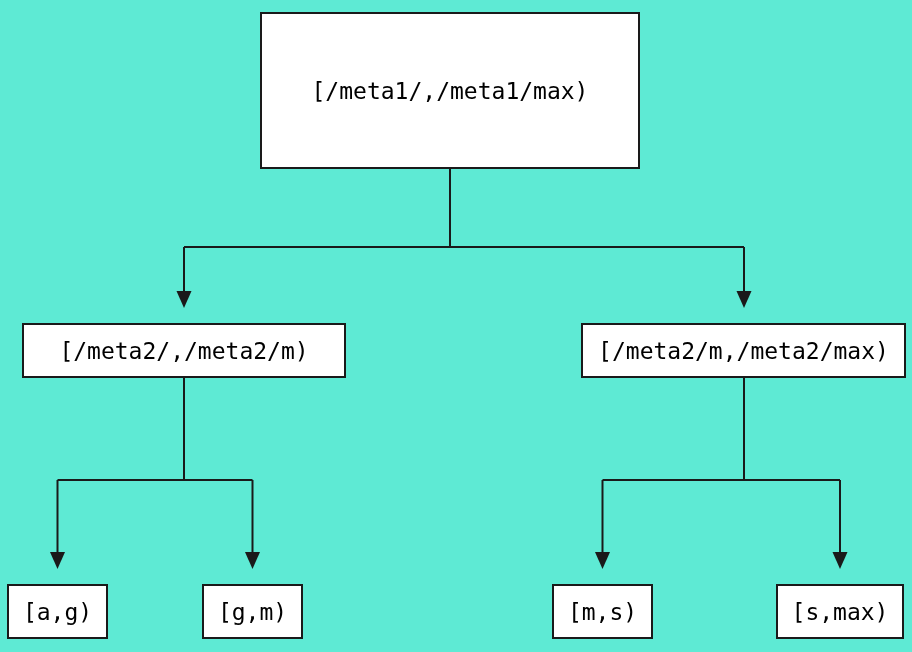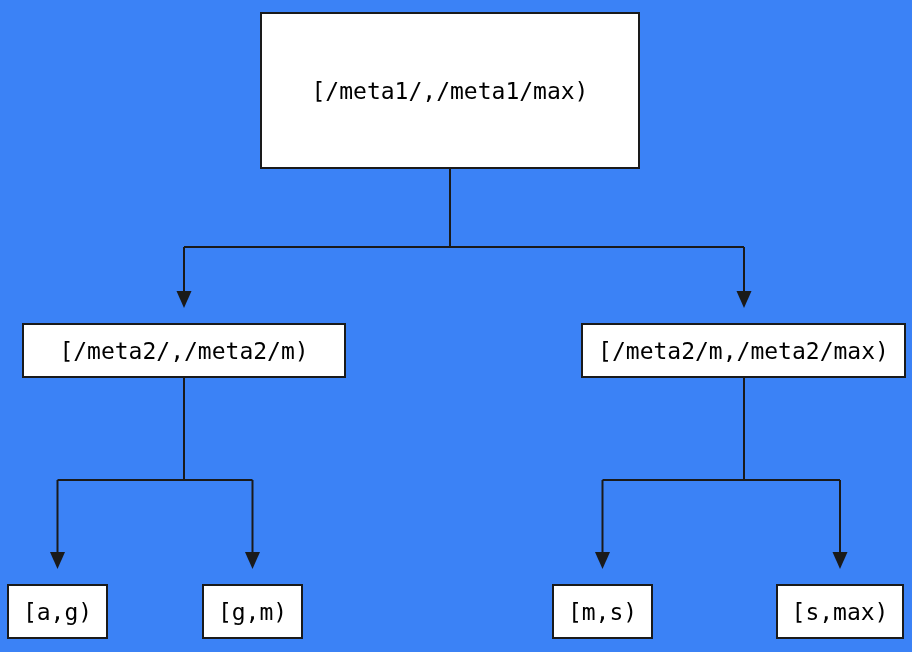--- a/index.html
+++ b/index.html
@@ -8,21 +8,21 @@
     background: #ffffff;
     width: 912px;
     height: 652px;
     overflow: hidden;
     font-family: "DejaVu Sans Mono", "Liberation Mono", monospace;
   }
   .canvas {
     position: relative;
     width: 912px;
     height: 652px;
-    background: #3b82f6;
+    background: #5eead4;
   }
   svg text {
     font-family: "DejaVu Sans Mono", "Liberation Mono", monospace;
     font-size: 23px;
     fill: #000000;
   }
   svg rect.node-box {
     fill: #ffffff;
     stroke: #1a1a1a;
     stroke-width: 2px;

